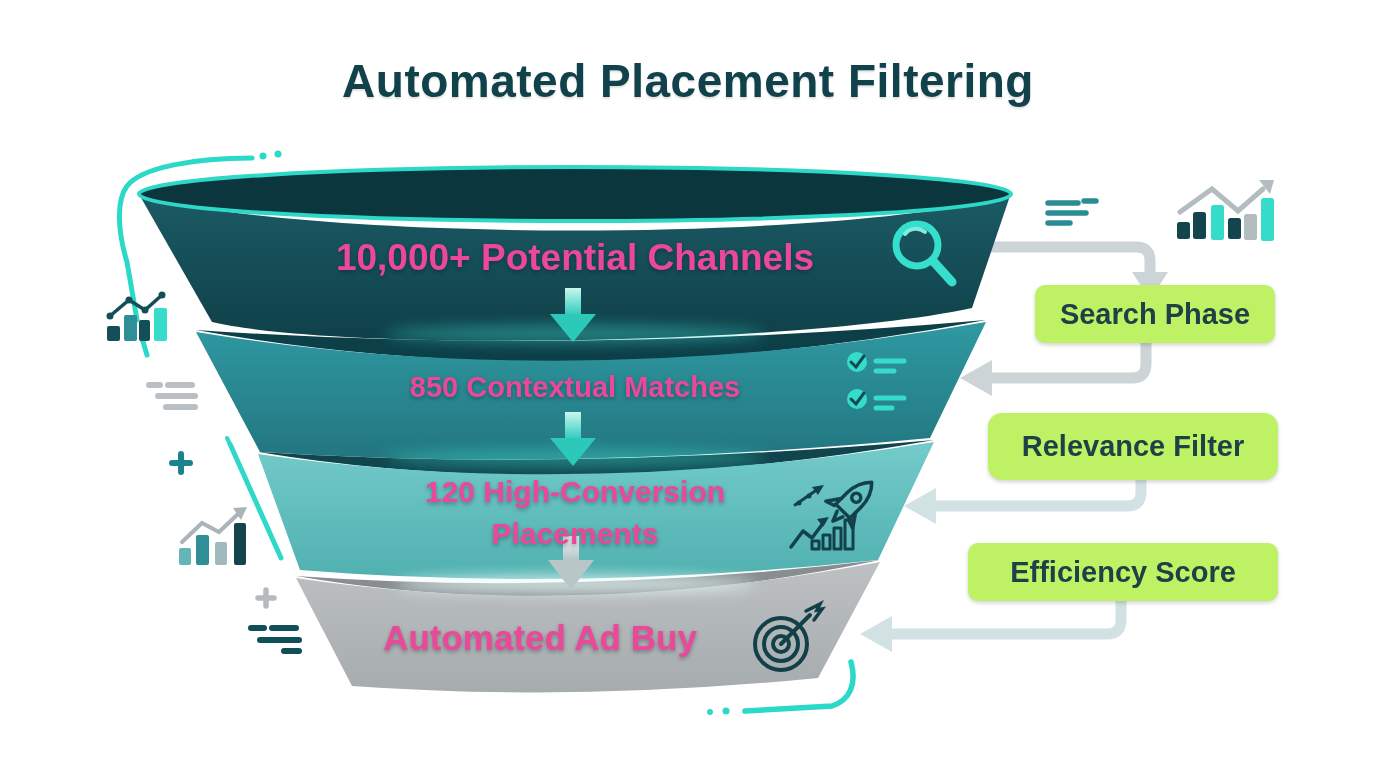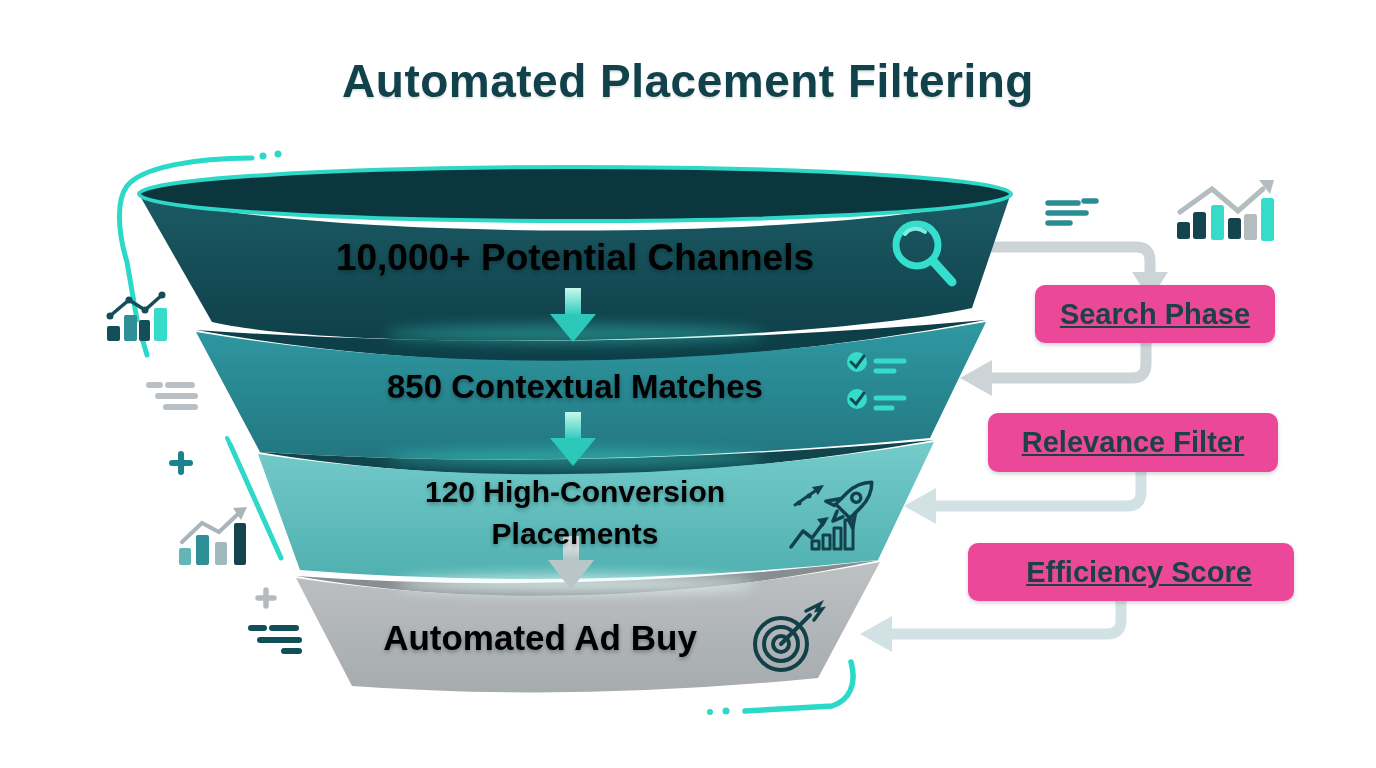--- a/index.html
+++ b/index.html
@@ -7,37 +7,36 @@
     position:relative;width:1376px;height:768px;background:#ffffff;
     overflow:hidden;font-family:"Liberation Sans", sans-serif;
   }
   .title{
     position:absolute;left:0;top:54px;width:100%;text-align:center;
     font-size:46px;font-weight:bold;color:#11424b;letter-spacing:.5px;
     text-shadow:0 2px 2px rgba(0,0,0,.12);
   }
   svg.scene{position:absolute;left:0;top:0;}
   .stage-label{
-    position:absolute;color:#000000;font-weight:bold;text-align:center;
+    position:absolute;color:#ec4899;font-weight:bold;text-align:center;
     text-shadow:0 2px 4px rgba(0,20,25,.35);
   }
   .stage-label.s1{left:255px;top:237px;width:640px;font-size:37px;line-height:42px;}
-  .stage-label.s2{left:255px;top:366px;width:640px;font-size:33px;line-height:42px;}
+  .stage-label.s2{left:255px;top:366px;width:640px;font-size:29px;line-height:42px;}
   .stage-label.s3{left:340px;top:471px;width:470px;font-size:30px;line-height:42px;}
   .stage-label.s4{left:310px;top:617px;width:460px;font-size:35px;line-height:42px;}
   .phase-box{
-    position:absolute;background:#ec4899;border-radius:10px;
+    position:absolute;background:#bef264;border-radius:10px;
     display:flex;align-items:center;justify-content:center;
     color:#1d4147;font-weight:bold;font-size:29px;
     box-shadow:0 2px 4px rgba(0,0,0,.18);
-    text-decoration:underline;
   }
   .phase-box.p1{left:1035px;top:285px;width:240px;height:58px;}
-  .phase-box.p2{left:988px;top:413px;width:290px;height:59px;}
-  .phase-box.p3{left:968px;top:543px;width:310px;height:58px;padding-left:16px;}
+  .phase-box.p2{left:988px;top:413px;width:290px;height:67px;border-radius:14px;}
+  .phase-box.p3{left:968px;top:543px;width:310px;height:58px;}
 </style>
 </head>
 <body>
 
 <div class="canvas">
 
   <svg class="scene" width="1376" height="768" viewBox="0 0 1376 768">
     <defs>
       <linearGradient id="g1" x1="0" y1="0" x2="0" y2="1">
         <stop offset="0" stop-color="#1b5a64"></stop>

